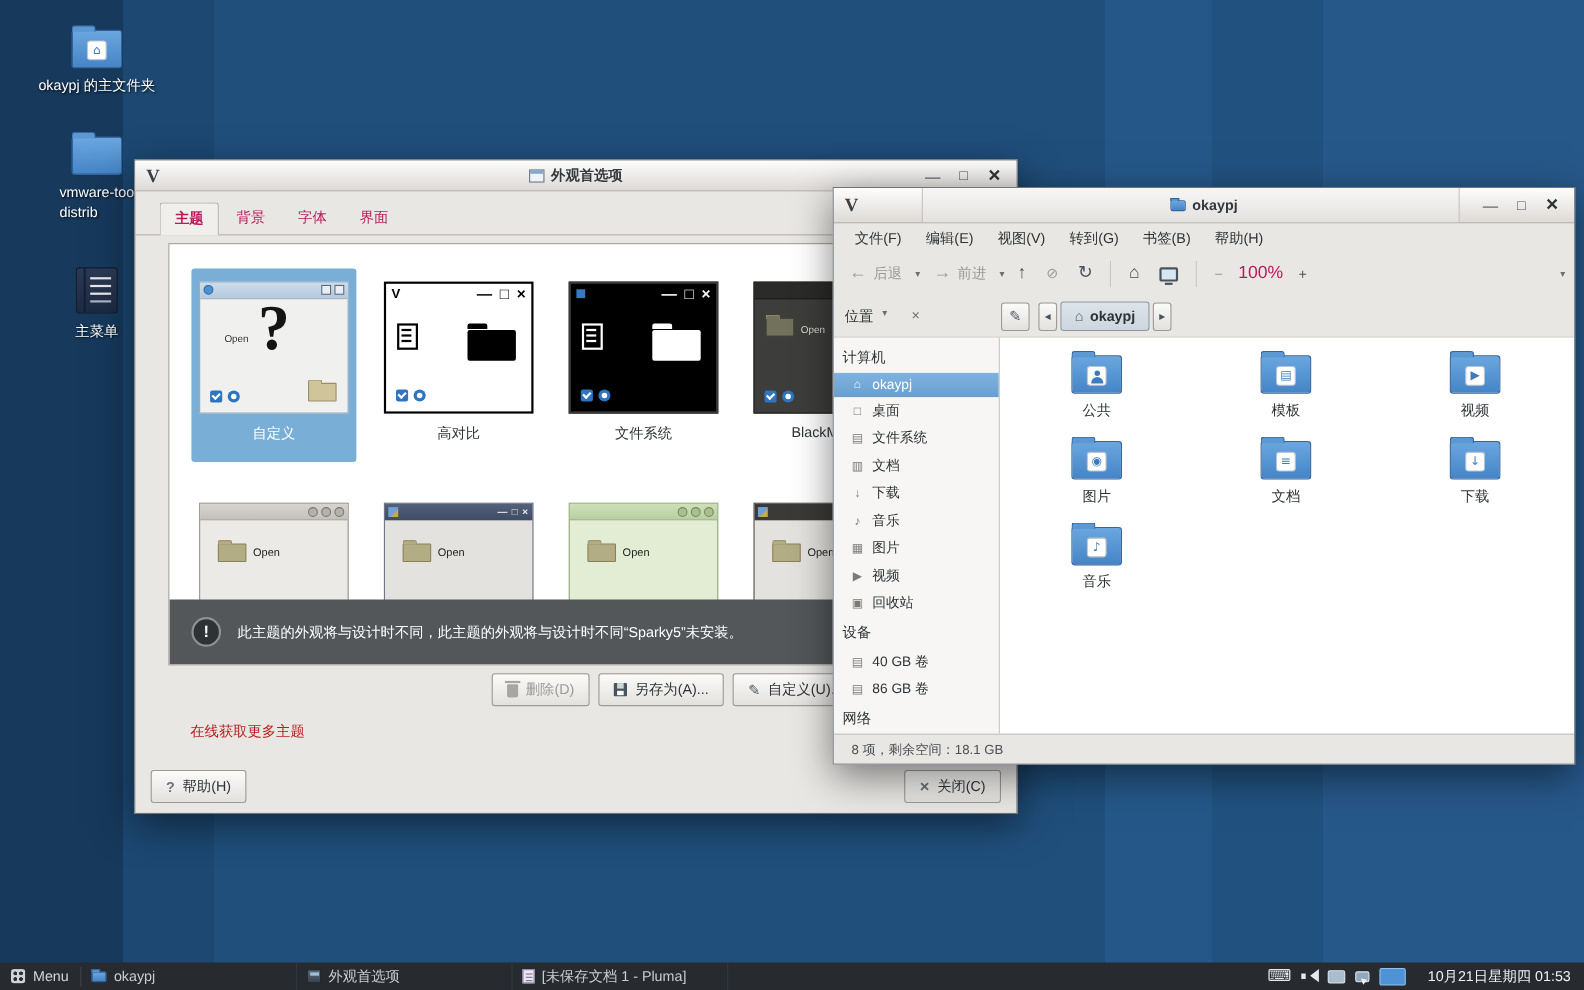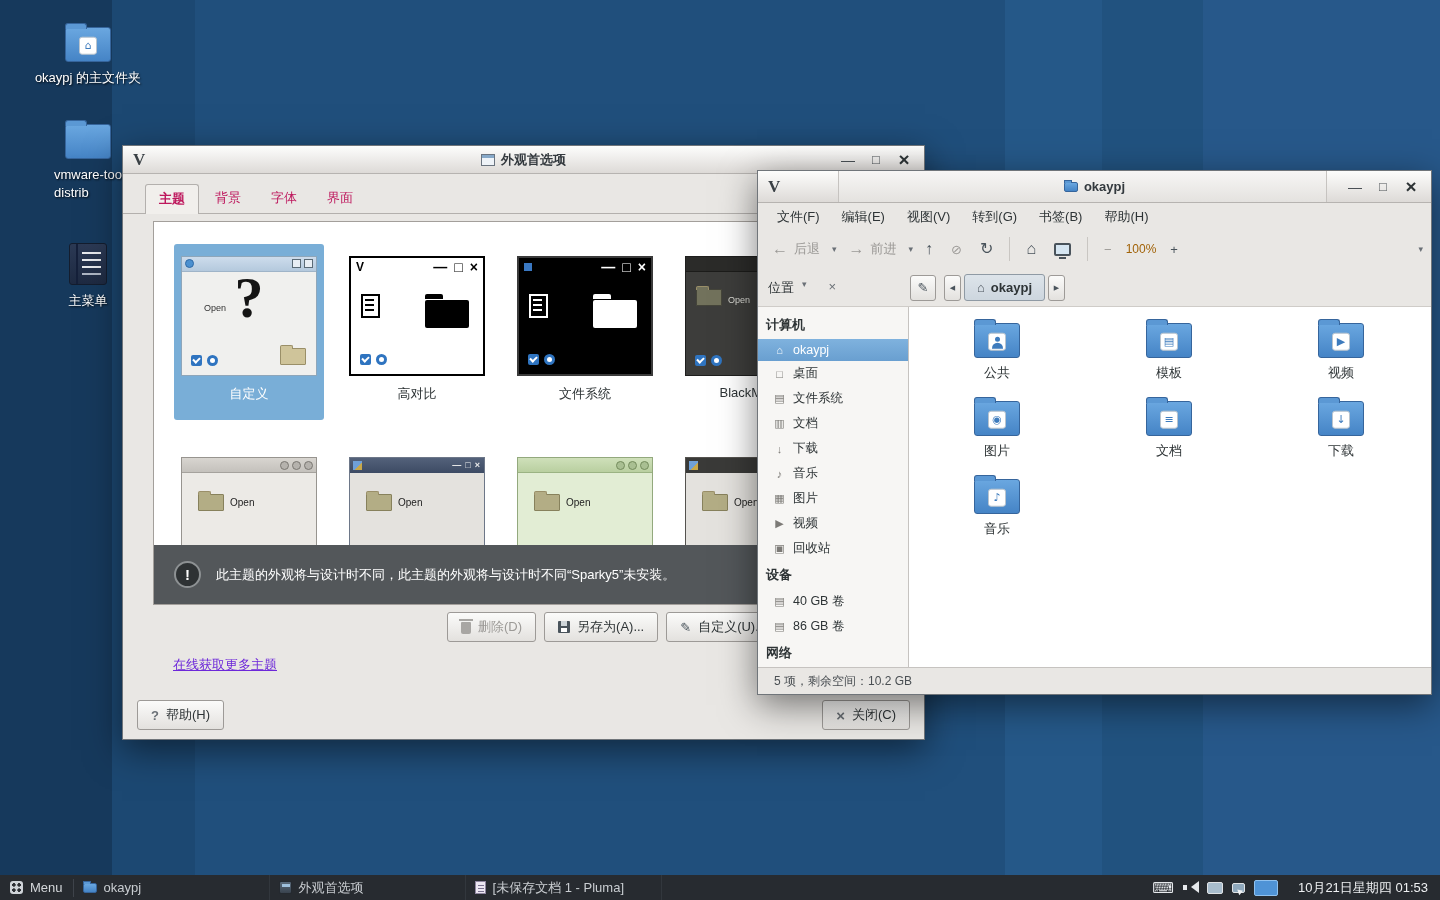--- a/index.html
+++ b/index.html
@@ -115,51 +115,51 @@
 
   .ap-actions{position:absolute;left:324px;top:466px;display:flex;gap:8px}
   .btn{display:inline-flex;align-items:center;gap:7px;padding:5px 13px;background:linear-gradient(#fbfbfa,#e3e1de);border:1px solid #9d9a97;border-radius:3px;font-size:13px;color:#2e3436;cursor:pointer;white-space:nowrap}
   .btn.disabled{color:#9c9a97}
   .ic-trash{width:10px;height:12px;position:relative;background:#a8a6a3;border-radius:1px 1px 2px 2px;margin-top:2px}
   .ic-trash::before{content:"";position:absolute;top:-3px;left:-2px;right:-2px;height:2px;background:#a8a6a3}
   .ic-save{width:12px;height:12px;background:#4a545c;position:relative;border-radius:1px}
   .ic-save::before{content:"";position:absolute;left:3px;top:0;width:6px;height:5px;background:#cfd6da}
   .ic-save::after{content:"";position:absolute;left:3px;bottom:1px;width:6px;height:4px;background:#fff}
   .glyph-ic{font-size:13px;color:#4a545c;line-height:1}
-  .ap-link{position:absolute;left:50px;top:510px;color:#6d28d9;text-decoration:underline;cursor:pointer;font-size:13px}
+  .ap-link{position:absolute;left:50px;top:510px;color:#b91c1c;cursor:pointer;font-size:13px}
   .ap-bottom{position:absolute;left:0;right:0;bottom:0;height:48px;padding:9px 14px;display:flex;justify-content:space-between;align-items:flex-start}
   .qmark{color:#6a7076;font-weight:bold}
   .xmark{color:#6a7076;font-weight:bold;font-size:15px;line-height:1}
 
   
   #fm{left:757px;top:170px;width:675px;height:525px;z-index:30;display:flex;flex-direction:column}
   #fm .titlebar{height:32px;flex:none}
   .ti-folder{width:14px;height:10px;position:relative;background:linear-gradient(#6aa7e0,#4584c6);border:1px solid #36659c;border-radius:2px;display:inline-block;flex:none}
   .ti-folder::before{content:"";position:absolute;top:-3px;left:-1px;width:6px;height:2px;background:#5b98d4;border:1px solid #36659c;border-bottom:none}
   .menubar{height:26px;flex:none;display:flex;align-items:flex-end;gap:4px;padding:0 10px;background:#e9e7e4}
   .menu-item{padding:3px 9px;cursor:pointer;border-radius:2px}
   .fm-toolbar{height:40px;flex:none;display:flex;align-items:center;gap:6px;padding:0 8px;background:#e9e7e4}
   .tbtn{display:inline-flex;align-items:center;gap:6px;padding:4px 6px;border-radius:3px;cursor:pointer}
   .tbtn .arr{font-size:16px;line-height:1}
   .dis{color:#9b9996}
   .dark-ic{color:#49535b;font-size:16px;line-height:1}
   .dd{font-size:9px;color:#6a7076;cursor:pointer}
   .tsep{width:1px;height:24px;background:#c9c6c2;margin:0 4px}
   .ic-computer{width:17px;height:13px;border:2px solid #49535b;border-radius:2px;background:#d6e6f2;position:relative;display:inline-block}
   .ic-computer::after{content:"";position:absolute;left:3px;right:3px;bottom:-5px;height:2px;background:#49535b}
-  .zoomtxt{font-size:12px;color:#a16207;padding:0 2px}
+  .zoomtxt{font-size:16px;color:#be185d;padding:0 2px}
   .fm-locbar{height:38px;flex:none;display:flex;align-items:center;padding:0 10px;background:#e9e7e4;border-bottom:1px solid #cfccc8}
   .loc-left{width:142px;flex:none;display:flex;align-items:flex-start;gap:8px}
   .loc-label{font-size:13px}
   .sq-btn{width:26px;height:26px;border:1px solid #9d9a97;border-radius:3px;background:linear-gradient(#fbfbfa,#e3e1de);display:flex;align-items:center;justify-content:center;cursor:pointer}
   .nub{width:17px;height:26px;border:1px solid #9d9a97;border-radius:3px;background:linear-gradient(#fbfbfa,#e3e1de);display:flex;align-items:center;justify-content:center;font-size:7px;color:#4a545c;cursor:pointer}
   .crumb{height:27px;display:inline-flex;align-items:center;gap:6px;padding:0 12px;border:1px solid #8f9aa4;border-radius:3px;background:linear-gradient(#dde4ea,#cdd6de);font-weight:bold;cursor:pointer;margin:0 3px}
   .fm-body{flex:1;display:flex;min-height:0}
   .sidebar{width:151px;flex:none;background:#f7f6f4;border-right:1px solid #c6c3c0;overflow:hidden;padding-top:4px}
-  .sb-header{font-weight:bold;padding:5px 8px;font-size:13px}
+  .sb-header{font-weight:normal;padding:5px 8px;font-size:13px}
   .sb-item{display:flex;align-items:center;gap:7px;padding:4px 6px 4px 15px;font-size:12.5px;cursor:pointer}
   .sb-ic{width:13px;text-align:center;color:#7c7a76;font-size:11px;flex:none}
   .sb-item.sel{background:linear-gradient(#7fb2de,#699fd0);color:#fff}
   .sb-item.sel .sb-ic{color:#eef4fa}
   .fm-main{flex:1;background:#fff;overflow:hidden}
   .file-grid{display:grid;grid-template-columns:repeat(3,172px);grid-auto-rows:78px;padding-top:14px;padding-left:2px}
   .file{display:flex;flex-direction:column;align-items:center;justify-content:flex-start;gap:6px;cursor:pointer;padding-top:2px}
   .f-label{font-size:13px;color:#2e3436;text-align:right}
   .desk-thumb{width:44px;height:34px;border-radius:3px;background:linear-gradient(135deg,#9aa8e2,#6e7ec9);border:1px solid #56639f;position:relative;flex:none}
   .desk-thumb::after{content:"";position:absolute;left:4px;top:4px;width:7px;height:6px;background:rgba(255,255,255,.85);border-radius:1px;box-shadow:0 9px 0 rgba(255,255,255,.55)}
@@ -605,21 +605,21 @@
                 <span class="emb-glyph">♪</span>
               </span>
           </div>
           <div class="f-label">音乐</div>
         </div>
       </div>
     </div>
   </div>
 
   <div class="fm-status">
-    <span>5 项，剩余空间：10.2 GB</span>
+    <span>8 项，剩余空间：18.1 GB</span>
   </div>
 </div>
 
 <div class="taskbar">
   <div class="tk-menu">
     <span class="menu-ic"></span>
     <span>Menu</span>
   </div>
   <div class="tk-sep"></div>
   <div class="tk-item">

